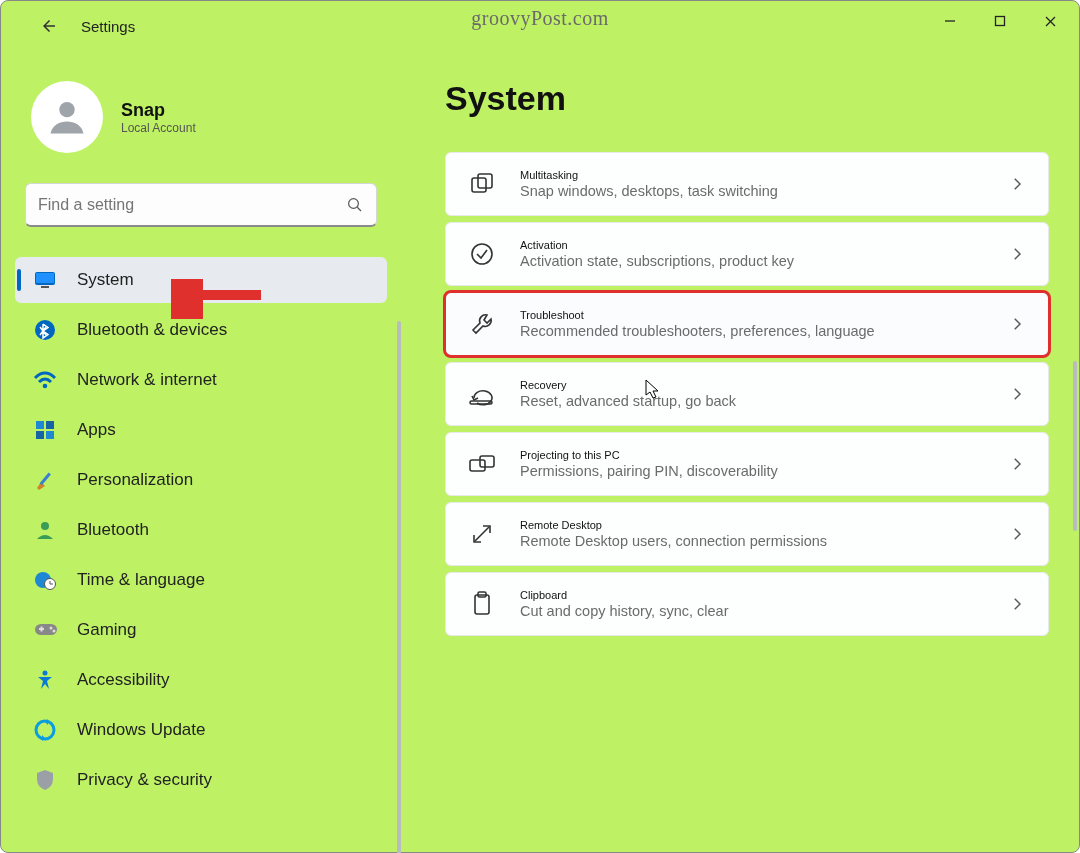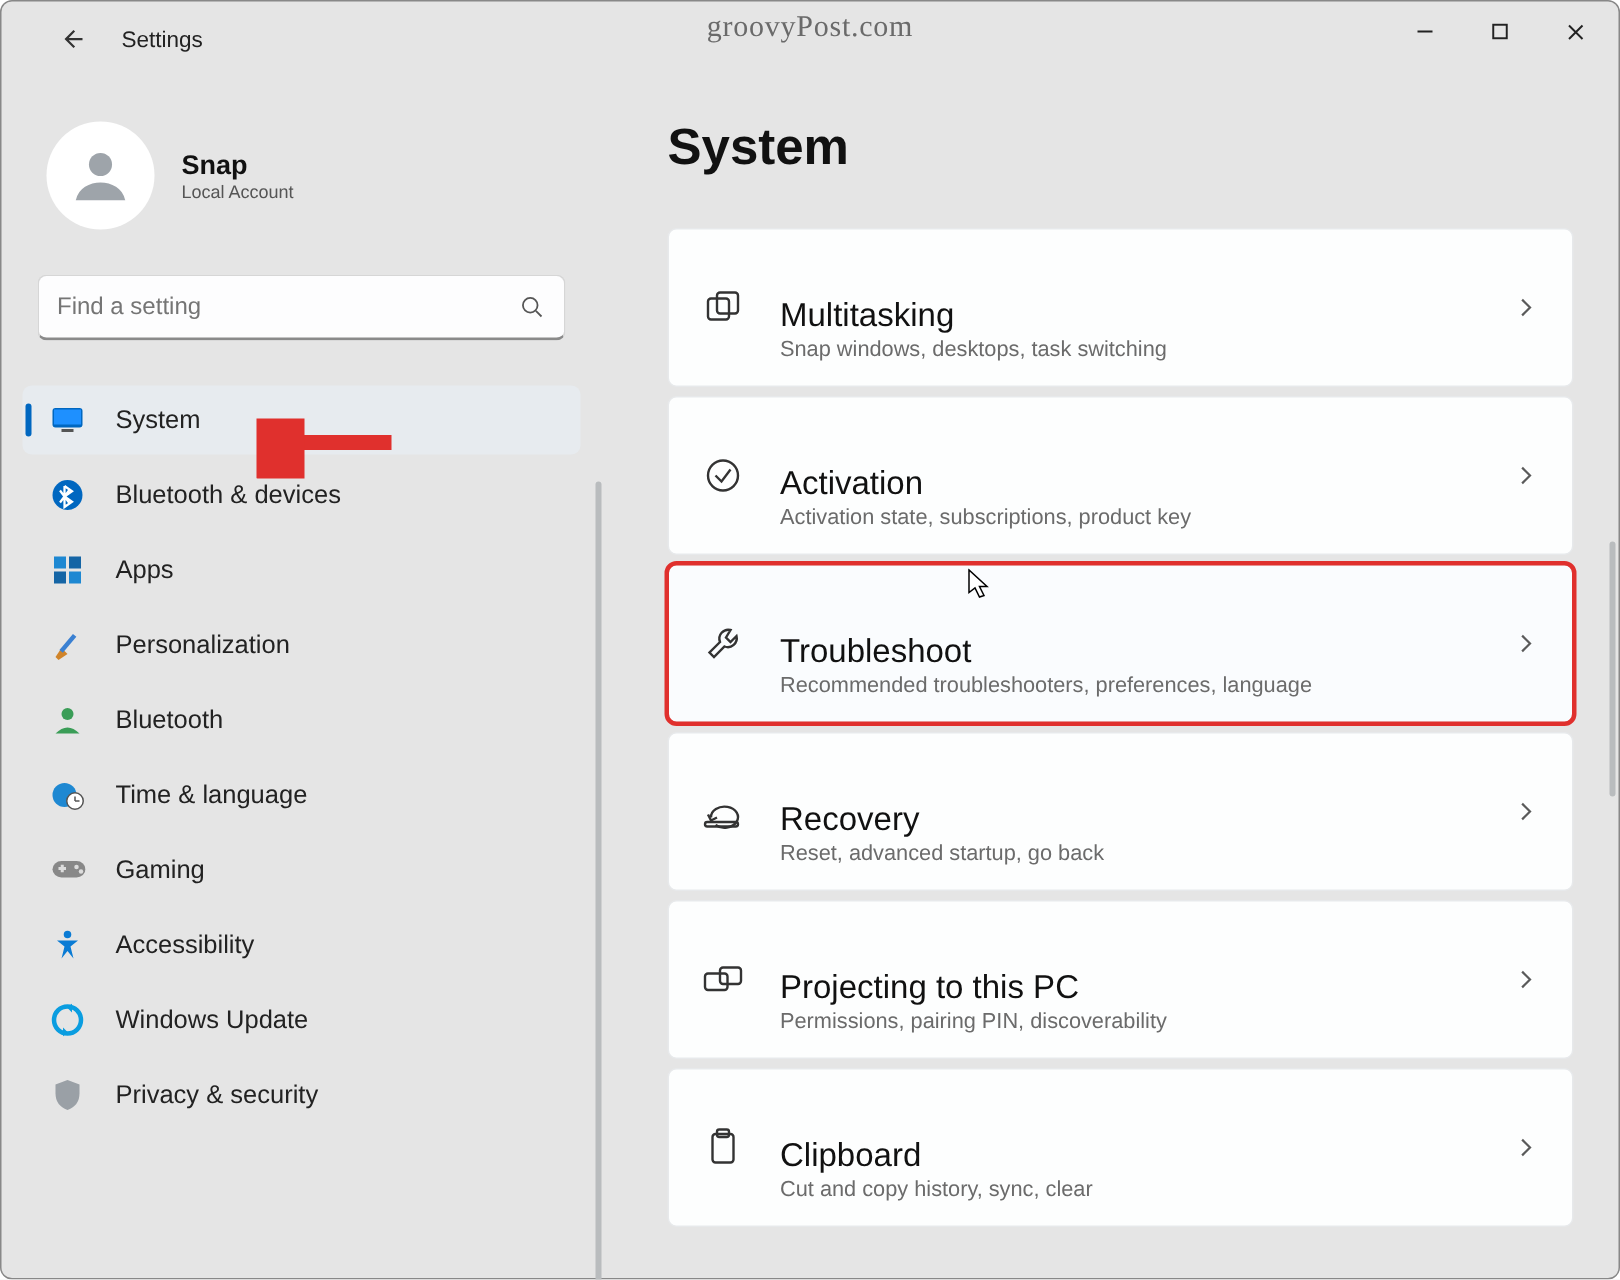--- a/index.html
+++ b/index.html
@@ -1,17 +1,17 @@
 <!DOCTYPE html>
 <html><head>
 <meta charset="utf-8">
 <style>
   * { box-sizing: border-box; margin: 0; padding: 0; }
   html, body { width: 1080px; height: 853px; font-family: "Segoe UI", Arial, sans-serif; background: #fff; overflow: hidden; }
-  .window { width: 1080px; height: 853px; background: #e5e5e5; position: relative; border: 1px solid #888; border-radius: 8px; }
+  .window { width: 1080px; height: 853px; background: #bef264; position: relative; border: 1px solid #888; border-radius: 8px; }
 
   
   .titlebar { height: 50px; display: flex; align-items: center; position: relative; }
   .back-btn { width: 40px; height: 40px; margin-left: 28px; display: flex; align-items: center; justify-content: center; cursor: pointer; }
   .app-title { margin-left: 12px; font-size: 15px; color: #222; }
   .watermark { position: absolute; left: 50%; transform: translateX(-50%); top: 6px; font-family: Georgia, serif; font-size: 20px; color: #6a6a6a; letter-spacing: 0.5px; }
   .win-controls { position: absolute; right: 6px; top: 4px; display: flex; gap: 4px; }
   .win-btn { width: 46px; height: 32px; display: flex; align-items: center; justify-content: center; cursor: pointer; }
 
   .body { display: flex; height: calc(100% - 50px); }
@@ -37,21 +37,21 @@
   .nav-scroll { position:absolute; right:0; top:270px; width:4px; height:540px; background:#b9bcbe; border-radius:2px; }
 
   
   .main { flex: 1; padding: 28px 30px 0 44px; overflow: hidden; position: relative; }
   .page-title { font-size: 34px; font-weight: 600; color: #111; margin-bottom: 34px; }
   .cards { display:flex; flex-direction:column; gap:6px; }
   .card { background:#fdfefe; border:1px solid #e7e9eb; border-radius:6px; padding: 16px 22px; display:flex; align-items:center; gap: 24px; cursor:pointer; position:relative; }
   .card.highlight { outline: 3px solid #e0302d; outline-offset: -1px; background:#fafcfe; }
   .card-icon { width: 28px; height: 28px; display:flex; align-items:center; justify-content:center; color:#333; }
   .card-texts { flex:1; }
-  .card-title { font-size: 22px; color:#111;margin-top:28px; }
+  .card-title { font-size: 11px; color:#111; }
   .card-sub { font-size: 14.5px; color:#6b6b6b; margin-top:2px; }
   .chevron { width: 18px; height: 18px; color:#5a5a5a; }
 
   .main-scroll { position:absolute; right:2px; top:310px; width:4px; height:170px; background:#b9bcbe; border-radius:2px; }
 
   .annot-arrow { position:absolute; left:170px; top:278px; pointer-events:none; z-index: 50; }
   .cursor-overlay { position:absolute; left:644px; top:378px; z-index:60; pointer-events:none; }
 </style>
 </head>
 <body>
@@ -125,20 +125,30 @@
             <span class="nav-icon">
               <svg width="22" height="22">
                 <circle cx="11" cy="11" r="10" fill="#0067c0"></circle>
                 <path d="M9 5 L14 8.5 L9 12 L9 5 M9 12 L14 15.5 L9 19 L9 12 M6 8 L12 16 M6 16 L12 8" stroke="#fff" stroke-width="1.5" fill="none"></path>
               </svg>
             </span>
             <span>Bluetooth &amp; devices</span>
           </div>
           <div class="nav-item">
             <span class="nav-icon">
+              <svg width="24" height="20">
+                <path d="M2 8 Q12 -2 22 8" stroke="#0067c0" stroke-width="3" fill="none"></path>
+                <path d="M6 12 Q12 6 18 12" stroke="#0067c0" stroke-width="3" fill="none"></path>
+                <circle cx="12" cy="16" r="2.3" fill="#0067c0"></circle>
+              </svg>
+            </span>
+            <span>Network &amp; internet</span>
+          </div>
+          <div class="nav-item">
+            <span class="nav-icon">
               <svg width="22" height="22">
                 <rect x="2" y="2" width="8" height="8" fill="#1e88d2"></rect>
                 <rect x="12" y="2" width="8" height="8" fill="#1565a5"></rect>
                 <rect x="2" y="12" width="8" height="8" fill="#1565a5"></rect>
                 <rect x="12" y="12" width="8" height="8" fill="#1e88d2"></rect>
               </svg>
             </span>
             <span>Apps</span>
           </div>
           <div class="nav-item">
@@ -279,20 +289,36 @@
           <div class="card">
             <span class="card-icon">
               <svg width="28" height="22">
                 <rect x="2" y="7" width="15" height="11" rx="2" stroke="#333" stroke-width="1.6" fill="none"></rect>
                 <rect x="12" y="3" width="14" height="11" rx="2" stroke="#333" stroke-width="1.6" fill="none"></rect>
               </svg>
             </span>
             <div class="card-texts">
               <div class="card-title">Projecting to this PC</div>
               <div class="card-sub">Permissions, pairing PIN, discoverability</div>
+            </div>
+            <svg class="chevron" viewBox="0 0 24 24">
+              <path d="M9 5 L16 12 L9 19" stroke="#5a5a5a" stroke-width="2" fill="none"></path>
+            </svg>
+          </div>
+          <div class="card">
+            <span class="card-icon">
+              <svg width="26" height="26">
+                <line x1="6" y1="20" x2="20" y2="6" stroke="#333" stroke-width="1.6" fill="none"></line>
+                <path d="M14 5 L21 5 L21 12" stroke="#333" stroke-width="1.6" fill="none"></path>
+                <path d="M12 21 L5 21 L5 14" stroke="#333" stroke-width="1.6" fill="none"></path>
+              </svg>
+            </span>
+            <div class="card-texts">
+              <div class="card-title">Remote Desktop</div>
+              <div class="card-sub">Remote Desktop users, connection permissions</div>
             </div>
             <svg class="chevron" viewBox="0 0 24 24">
               <path d="M9 5 L16 12 L9 19" stroke="#5a5a5a" stroke-width="2" fill="none"></path>
             </svg>
           </div>
           <div class="card">
             <span class="card-icon">
               <svg width="24" height="28">
                 <rect x="5" y="5" width="14" height="19" rx="2" stroke="#333" stroke-width="1.6" fill="none"></rect>
                 <rect x="8" y="2" width="8" height="5" rx="1.5" stroke="#333" stroke-width="1.6" fill="none"></rect>

